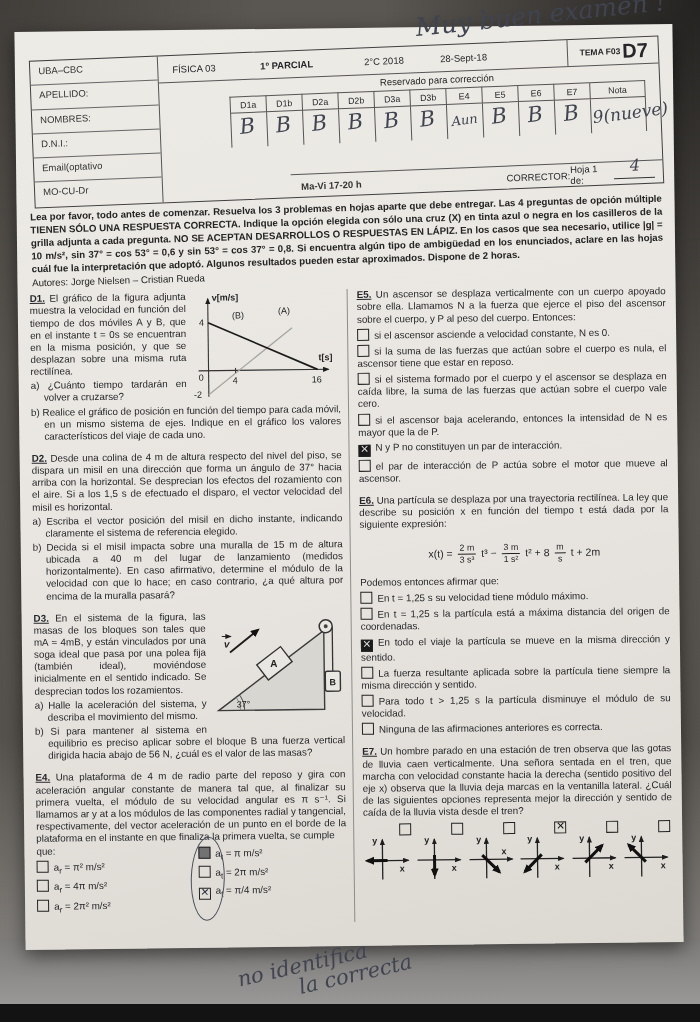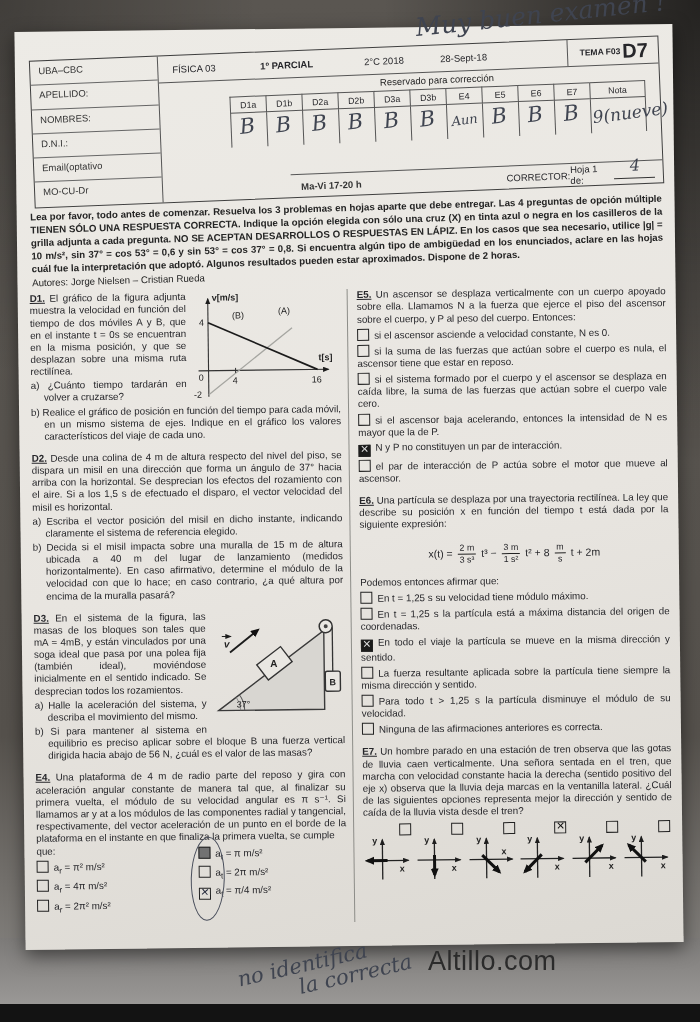--- a/index.html
+++ b/index.html
@@ -108,21 +108,20 @@
     </marker>
     <marker id="ah2" markerWidth="11" markerHeight="10" refX="6.5" refY="4" orient="auto" markerUnits="userSpaceOnUse">
       <path d="M0,0 L9,4 L0,8 Z" fill="#111"></path>
     </marker>
   </defs>
 </svg>
 
 <div class="photo">
 
   <div class="band"></div>
-  <div class="altillo">Altillo.com</div>
 
   <div class="paper">
     <div class="paper-inner">
 
       <div class="hdr">
         <div class="hdr-left">
           <div class="fld">UBA–CBC</div>
           <div class="fld">APELLIDO:</div>
           <div class="fld">NOMBRES:</div>
           <div class="fld">D.N.I.:</div>

